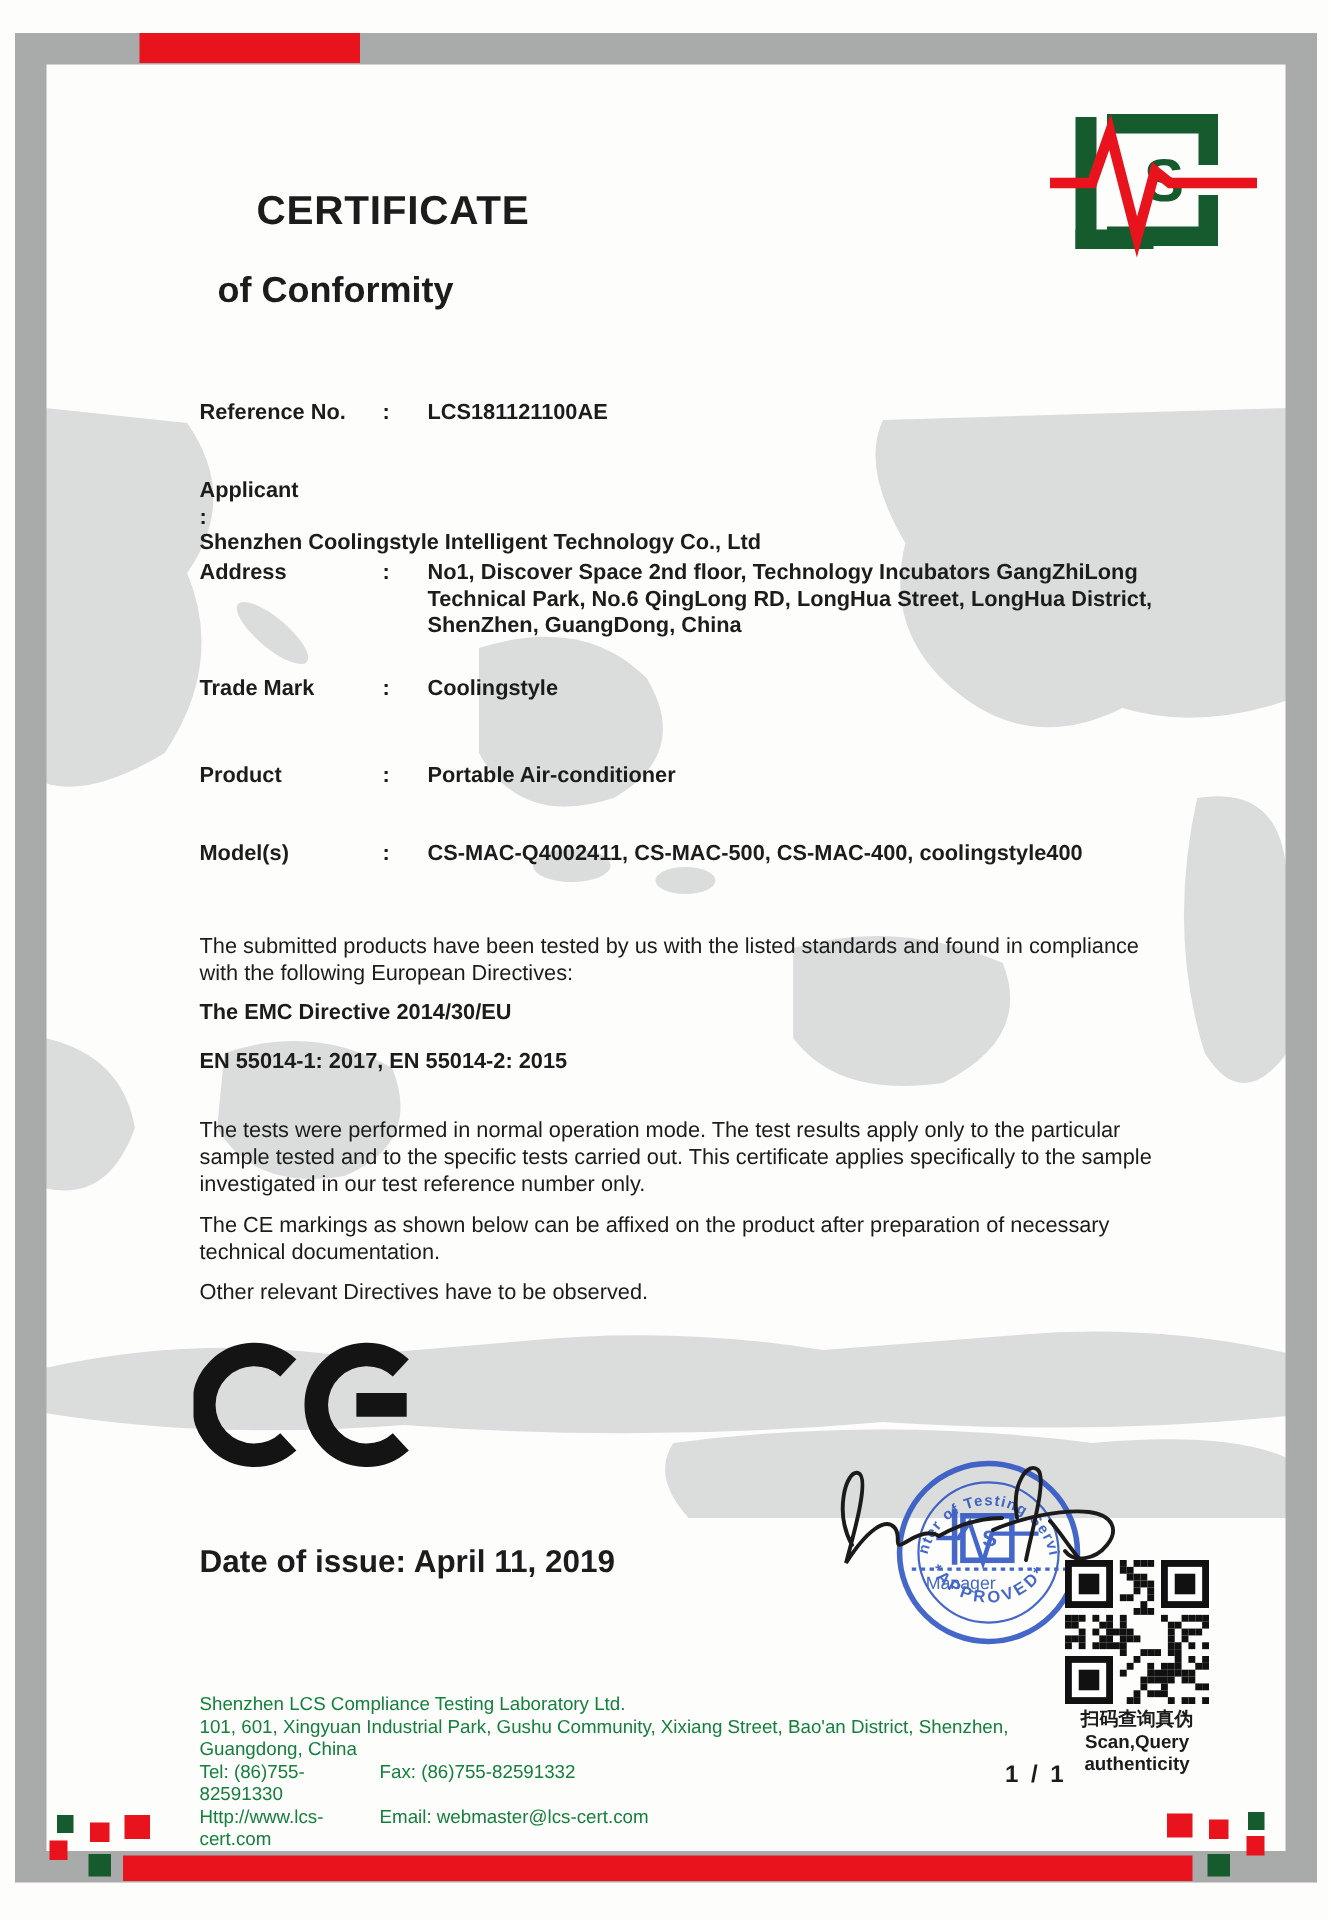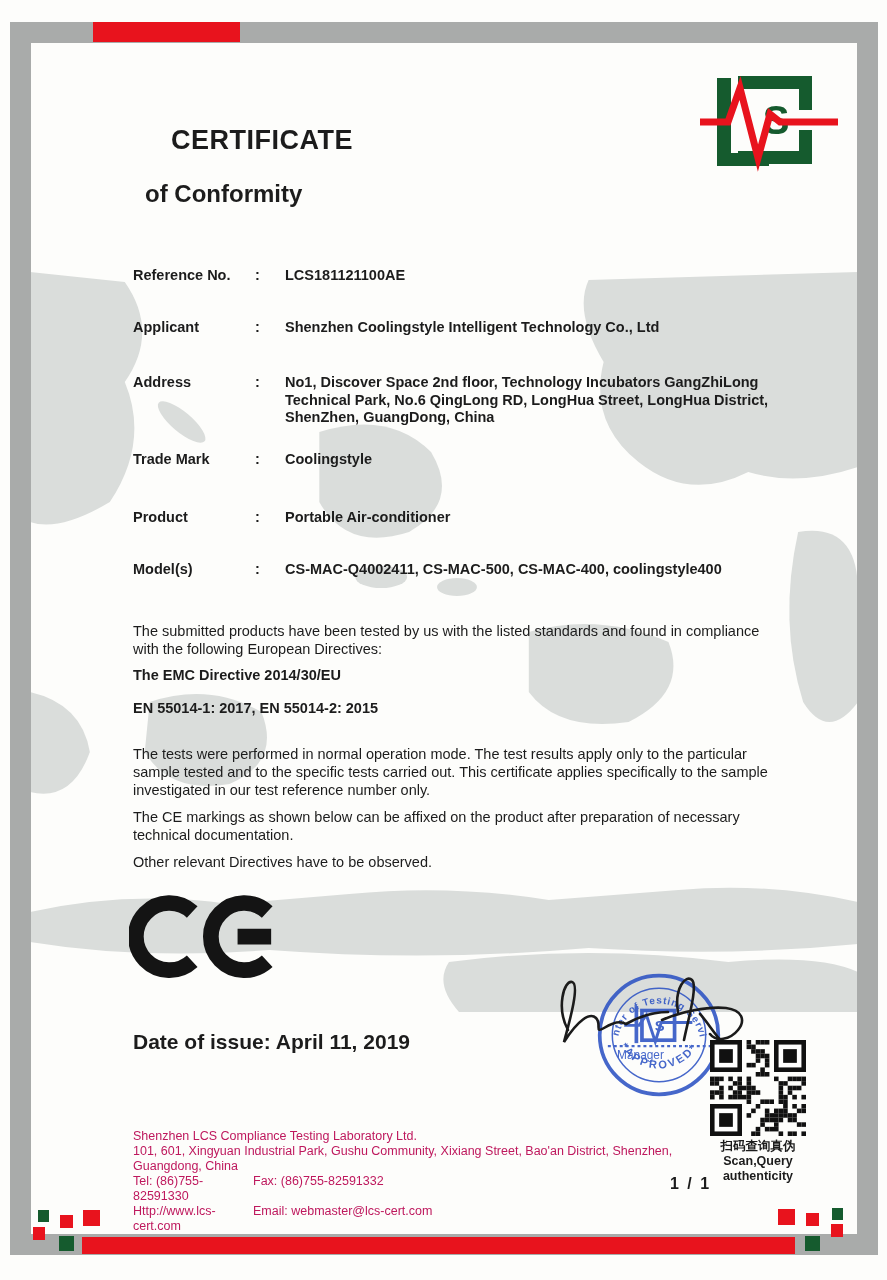--- a/index.html
+++ b/index.html
@@ -16,37 +16,37 @@
 
   .logo{ position:absolute; left:700px; top:72px; width:138px; height:100px; }
 
   .title1{ position:absolute; left:145px; top:125px; font-size:27px; font-weight:bold; letter-spacing:.5px;margin-left:26px; }
   .title2{ position:absolute; left:145px; top:180px; font-size:24px; font-weight:bold; }
 
   .field-row{ position:absolute; left:133px; display:flex; font-size:14.5px; font-weight:bold; line-height:17.5px; }
   .field-label{ width:122px; }
   .field-colon{ width:30px; }
   .field-value{ width:545px; }
-  .row-ref{top:267px;} .row-app{top:319px;} .row-addr{top:374px;} .row-addr .field-value{width:512px;}
+  .row-ref{top:267px;} .row-app{top:319px;flex-direction:column;} .row-addr{top:374px;} .row-addr .field-value{width:512px;}
   .row-tm{top:451px;} .row-prod{top:509px;} .row-mod{top:561px;justify-content:center;}
 
   .para{ position:absolute; left:133px; width:652px; font-size:14.5px; line-height:18px; }
   .p1{top:622px;} .p-dir{top:666px; font-weight:bold;} .p-std{top:699px; font-weight:bold;}
   .p2{top:745px;} .p3{top:808px;} .p4{top:853px;}
 
   .ce{ position:absolute; left:129px; top:883px; width:150px; height:110px; }
   .date-issue{ position:absolute; left:133px; top:1030px; font-size:21px; font-weight:bold; }
 
   .stamp{ position:absolute; left:595px; top:972px; width:128px; height:126px; opacity:.88; }
   .signature{ position:absolute; left:550px; top:968px; width:210px; height:102px; }
   .qr{ position:absolute; left:708px; top:1040px; width:100px; height:96px; }
   .qr-caption{ position:absolute; left:688px; top:1139px; width:140px; text-align:center;
                font-size:12.5px; font-weight:bold; line-height:15px; }
 
-  .footer{ position:absolute; left:133px; top:1129px; font-size:12.5px; line-height:15px; color:#be185d; }
+  .footer{ position:absolute; left:133px; top:1129px; font-size:12.5px; line-height:15px; color:#15803d; }
   .contact-row{ display:flex; }
   .contact-row .c1{ width:120px; }
   .page-num{ position:absolute; left:670px; top:1175px; font-size:16px; font-weight:bold; letter-spacing:2px; }
 
   .sq{ position:absolute; }
   .red{ background:#e8131d; } .green{ background:#155b2e; }
   .bottom-bar{ position:absolute; left:82px; top:1237px; width:713px; height:17px; background:#e8131d; }
 </style>
 </head>
 <body>

